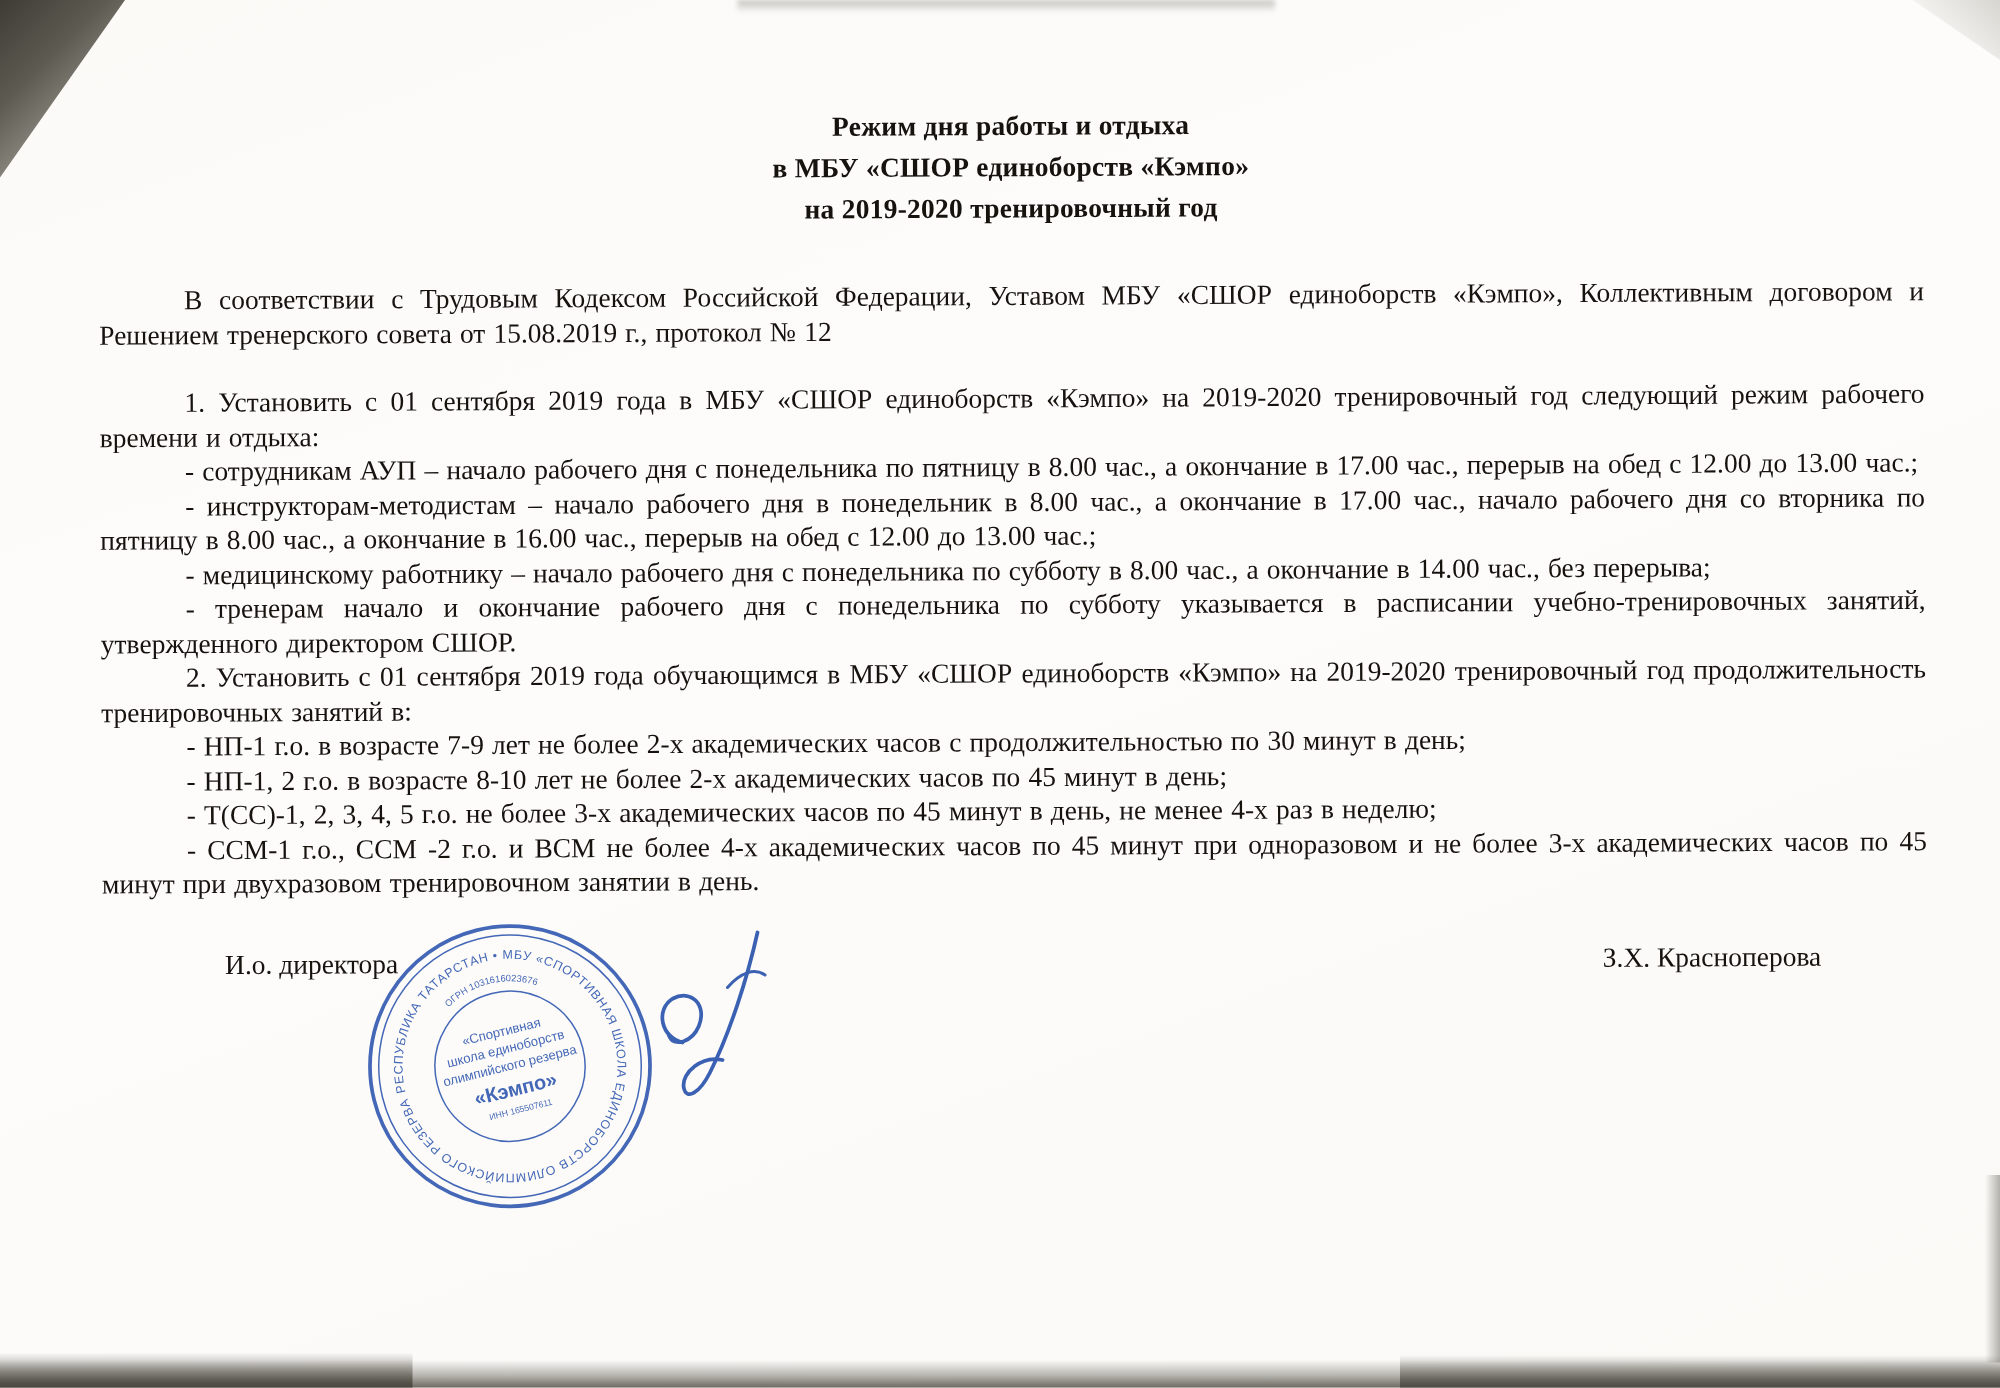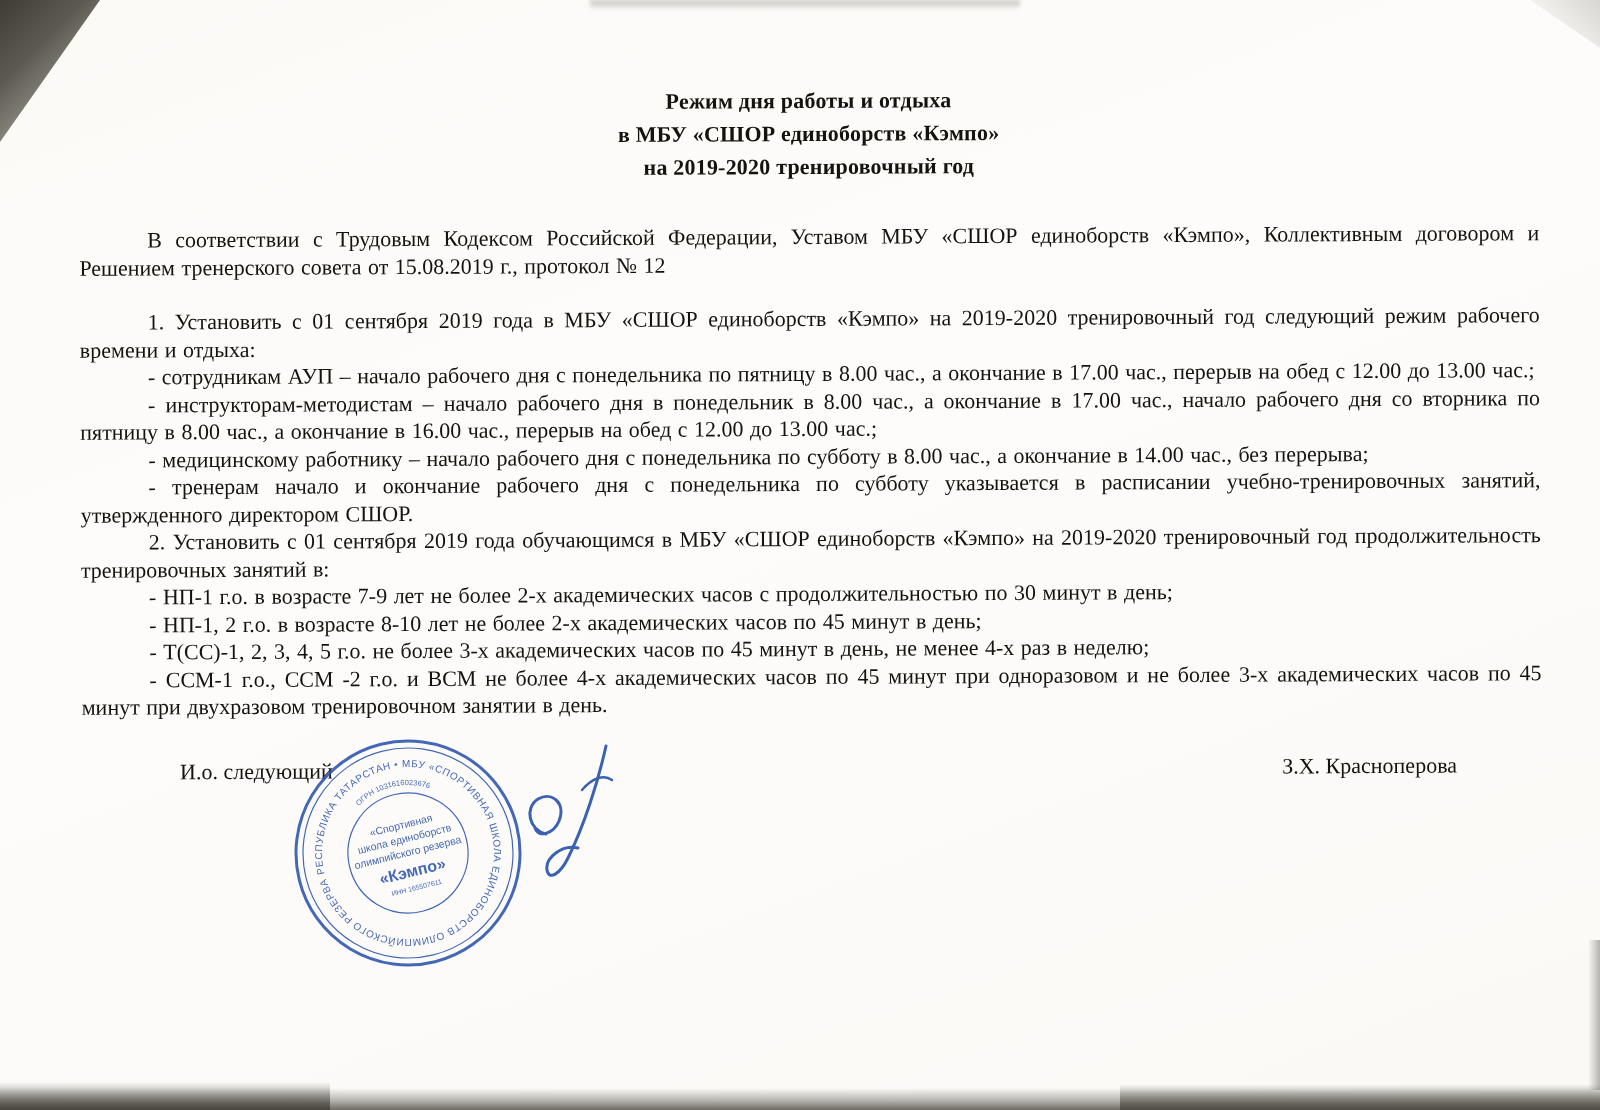--- a/index.html
+++ b/index.html
@@ -97,21 +97,21 @@
     <p class="para">- инструкторам-методистам – начало рабочего дня в понедельник в 8.00 час., а окончание в 17.00 час., начало рабочего дня со вторника по пятницу в 8.00 час., а окончание в 16.00 час., перерыв на обед с 12.00 до 13.00 час.;</p>
     <p class="para">- медицинскому работнику – начало рабочего дня с понедельника по субботу в 8.00 час., а окончание в 14.00 час., без перерыва;</p>
     <p class="para">- тренерам начало и окончание рабочего дня с понедельника по субботу указывается в расписании учебно-тренировочных занятий, утвержденного директором СШОР.</p>
     <p class="para">2. Установить с 01 сентября 2019 года обучающимся в МБУ «СШОР единоборств «Кэмпо» на 2019-2020 тренировочный год продолжительность тренировочных занятий в:</p>
     <p class="para">- НП-1 г.о. в возрасте 7-9 лет не более 2-х академических часов с продолжительностью по 30 минут в день;</p>
     <p class="para">- НП-1, 2 г.о. в возрасте 8-10 лет не более 2-х академических часов по 45 минут в день;</p>
     <p class="para">- Т(СС)-1, 2, 3, 4, 5 г.о. не более 3-х академических часов по 45 минут в день, не менее 4-х раз в неделю;</p>
     <p class="para">- ССМ-1 г.о., ССМ -2 г.о. и ВСМ не более 4-х академических часов по 45 минут при одноразовом и не более 3-х академических часов по 45 минут при двухразовом тренировочном занятии в день.</p>
 
     <div class="sig-row">
-      <span>И.о. следующий</span>
+      <span>И.о. директора</span>
       <span>З.Х. Красноперова</span>
     </div>
   </div>
 
   <svg class="stamp" viewBox="0 0 240 240" color="#2b54ae">
     <defs>
       <path id="ring-path" d="M 120,120 m -86,0 a 86,86 0 1,1 172,0 a 86,86 0 1,1 -172,0"></path>
       <path id="ogrn-path" d="M 120,120 m -68,0 a 68,68 0 1,1 136,0"></path>
     </defs>
     <circle cx="120" cy="120" r="112" fill="none" stroke="currentColor" stroke-width="3"></circle>

